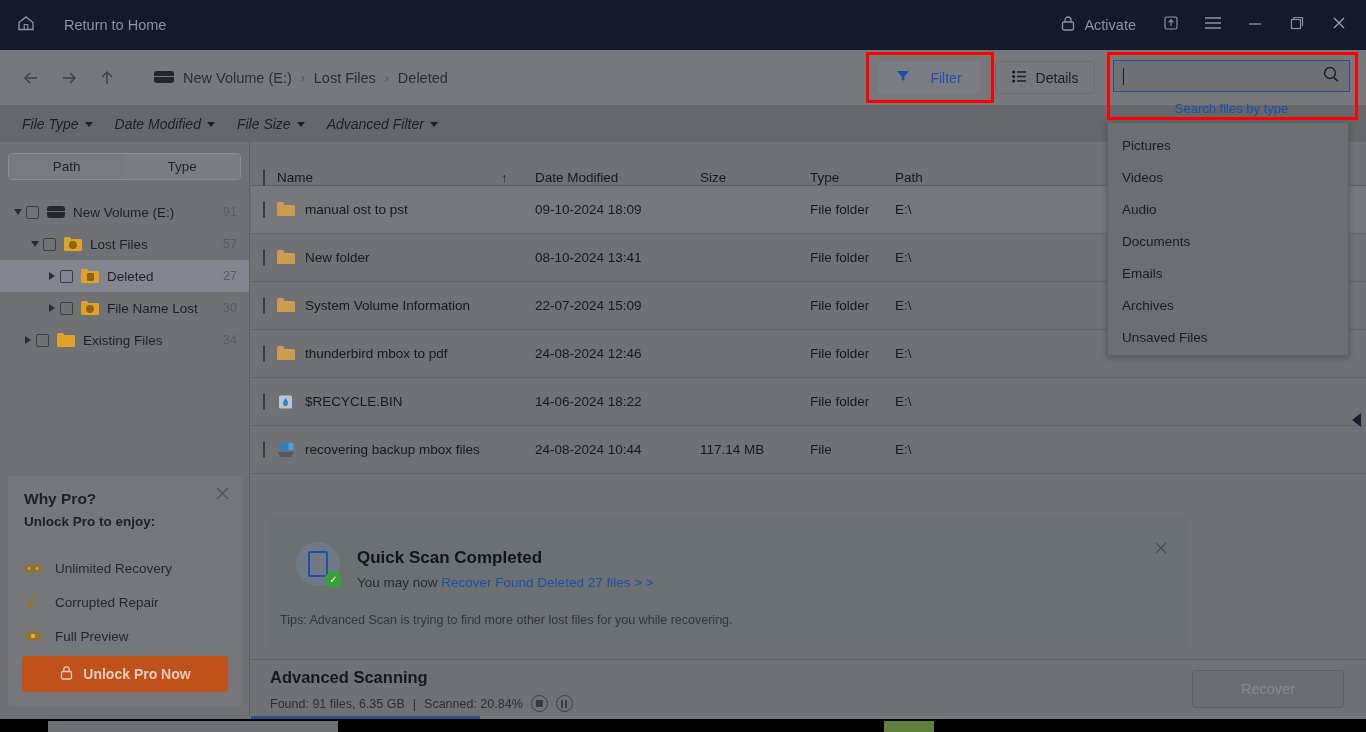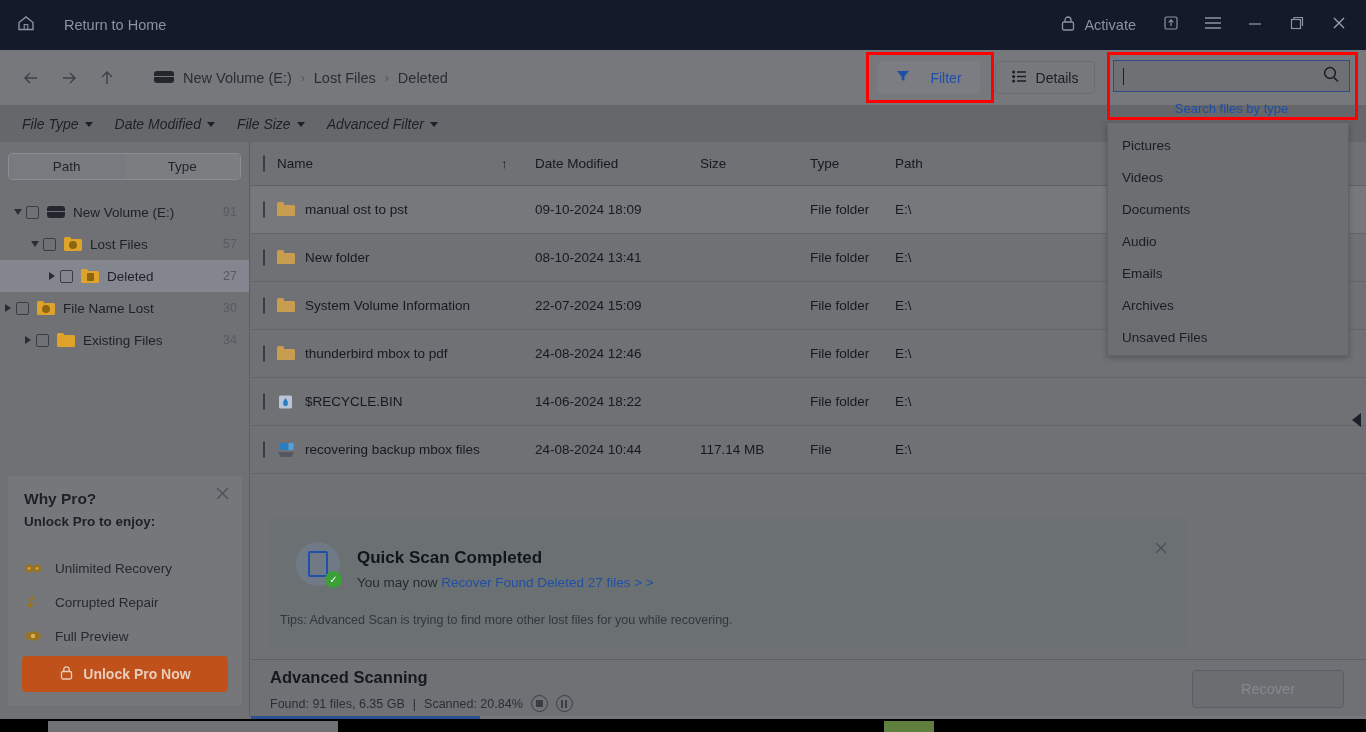--- a/index.html
+++ b/index.html
@@ -139,21 +139,21 @@
   .unlock-btn {
     position: absolute; left: 14px; right: 14px; bottom: 14px; height: 36px;
     background: #c0511a; border-radius: 4px;
     display: flex; align-items: center; justify-content: center; gap: 9px;
     color: #e8cdbd; font-size: 14px; font-weight: bold;
   }
 
   
   .filelist { position: absolute; left: 251px; top: 142px; right: 0; height: 517px; }
   .fl-head {
-    height: 44px; display: flex; align-items: center;
+    height: 44px; display: flex; align-items: flex-end;
     border-bottom: 1px solid #5f6165; font-size: 13.5px; color: #16191f;
   }
   .fl-row {
     height: 48px; display: flex; align-items: center;
     border-bottom: 1px solid #626468; font-size: 13.5px; color: #16191f;
   }
   .fl-row.sel { background: #76787c; }
   .c-check { width: 26px; padding-left: 12px; flex: none; }
   .c-name { width: 258px; flex: none; display: flex; align-items: center; gap: 10px; }
   .c-date { width: 165px; flex: none; }
@@ -421,21 +421,21 @@
             <span class="tri-r"></span>
           </span>
         <span class="cb"></span>
         <span class="ic">
           <span class="folder deep"><span class="tab"></span><span class="bod"></span><span class="glyph" style="width:7px;height:8px;left:5.5px;top:4px;background:#8d6410"></span></span>
         </span>
         <span class="tree-label">Deleted</span>
         <span class="tree-count">27</span>
       </div>
 
-      <div class="tree-row" style="">
+      <div class="tree-row" style="padding-left:44px">
         <span class="tw">
             <span class="tri-r"></span>
           </span>
         <span class="cb"></span>
         <span class="ic">
           <span class="folder deep"><span class="tab"></span><span class="bod"></span><span class="glyph" style="border-radius:50%;background:#8d6410;width:8px;height:8px;left:5px;top:4px"></span></span>
         </span>
         <span class="tree-label">File Name Lost</span>
         <span class="tree-count">30</span>
       </div>
@@ -681,22 +681,22 @@
           <path d="M12 12.6 L16 16.5" stroke="#1a1d23" stroke-width="1.5"></path>
         </svg>
     </span>
   </div>
 
   <div class="search-hint">Search files by type</div>
 
   <div class="type-menu">
     <div class="type-item">Pictures</div>
     <div class="type-item">Videos</div>
+    <div class="type-item">Audio</div>
     <div class="type-item">Documents</div>
-    <div class="type-item">Audio</div>
     <div class="type-item">Emails</div>
     <div class="type-item">Archives</div>
     <div class="type-item">Unsaved Files</div>
   </div>
 
   <div class="redbox redbox-filter"></div>
   <div class="redbox redbox-search"></div>
 
 </div>
 

